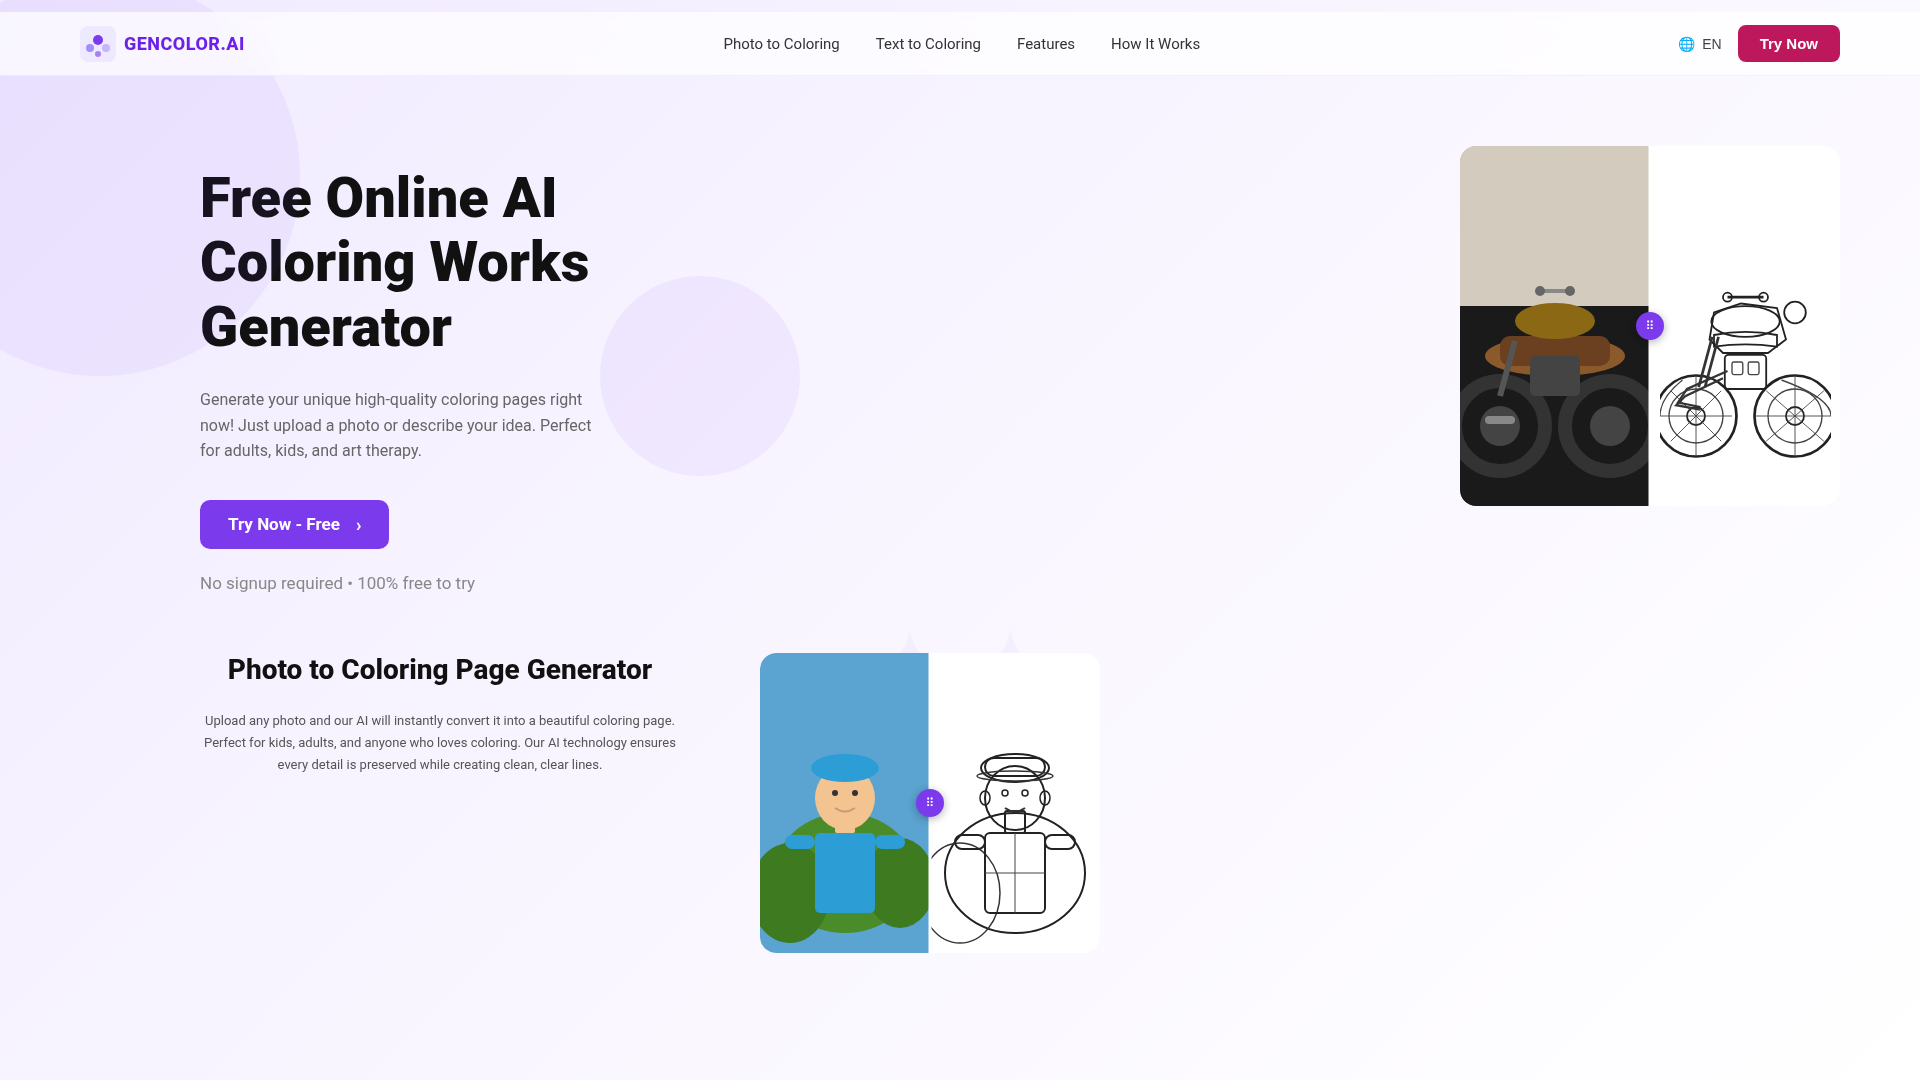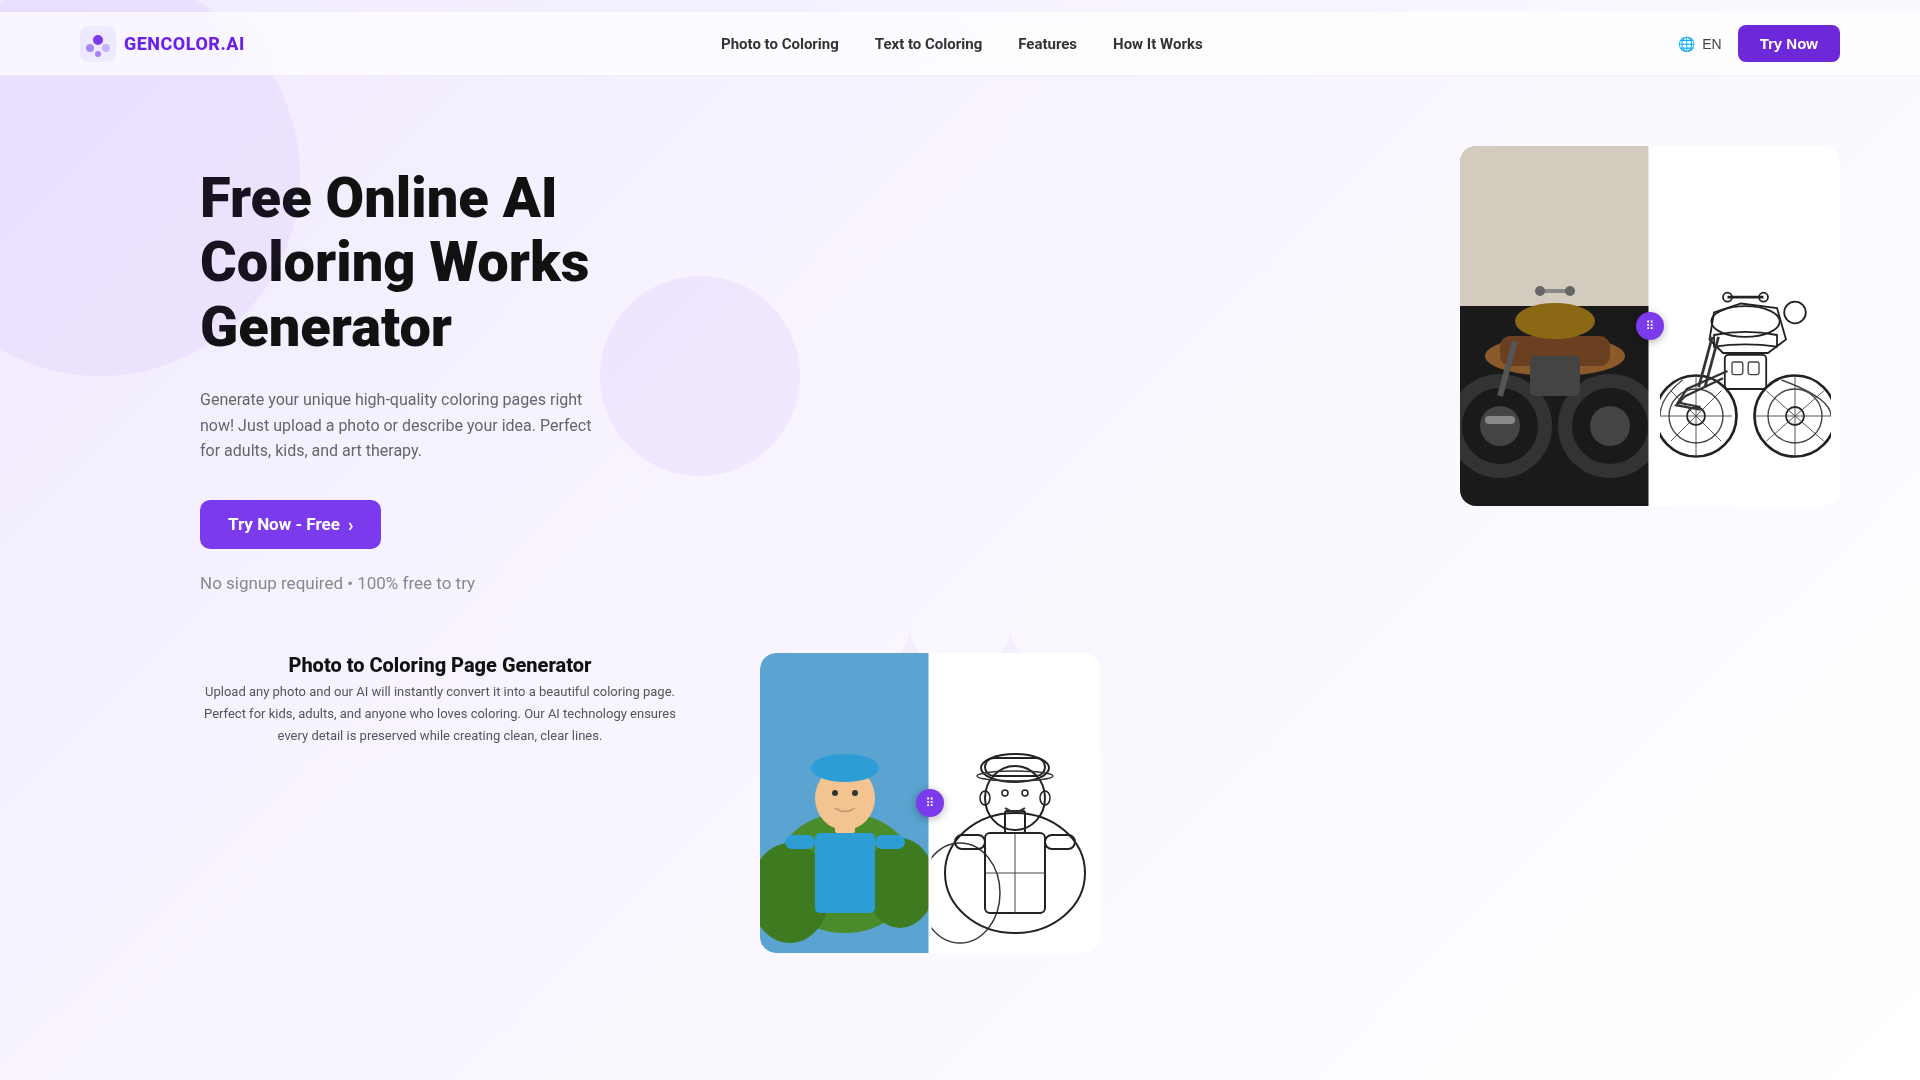--- a/index.html
+++ b/index.html
@@ -43,40 +43,40 @@
     }
     .nav-links {
       display: flex;
       gap: 36px;
       list-style: none;
     }
     .nav-links a {
       text-decoration: none;
       color: #333;
       font-size: 15px;
-      font-weight: 700;
+      font-weight: 400;
       transition: color 0.2s;
     }
     .nav-right {
       display: flex;
       align-items: center;
       gap: 16px;
     }
     .lang-btn {
       display: flex;
       align-items: center;
       gap: 6px;
       font-size: 14px;
       color: #444;
       background: none;
       border: none;
       cursor: pointer;
     }
     .try-now-btn {
-      background: #6d28d9;
+      background: #be185d;
       color: white;
       border: none;
       padding: 10px 22px;
       border-radius: 8px;
       font-size: 15px;
       font-weight: 600;
       cursor: pointer;
       transition: background 0.2s;
     }
 
@@ -103,21 +103,21 @@
     .hero-subtitle {
       font-size: 16px;
       color: #666;
       line-height: 1.6;
       margin-bottom: 36px;
       max-width: 400px;
     }
     .try-free-btn {
       display: inline-flex;
       align-items: center;
-      gap: 8px;
+      gap: 16px;
       background: #7c3aed;
       color: white;
       padding: 14px 28px;
       border-radius: 10px;
       font-size: 17px;
       font-weight: 700;
       border: none;
       cursor: pointer;
       transition: background 0.2s;
       text-decoration: none;
@@ -236,24 +236,24 @@
     .feature-row {
       display: flex;
       align-items: flex-start;
       gap: 80px;
       padding: 0 120px 20px;
     }
     .feature-text {
       max-width: 480px;
     }
     .feature-title {
-      font-size: 20px;
+      font-size: 28px;
       font-weight: 800;
       color: #111;
-      margin-bottom: 4px;
+      margin-bottom: 24px;
     }
     .feature-desc {
       font-size: 13px;
       color: #555;
       line-height: 1.7;
     }
 
     
     .feature-image-container {
       position: relative;

